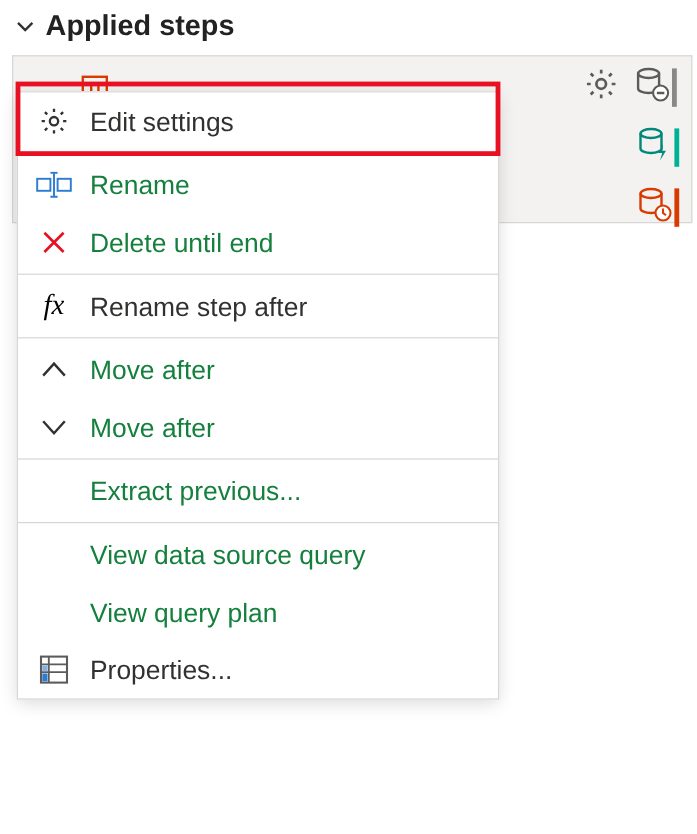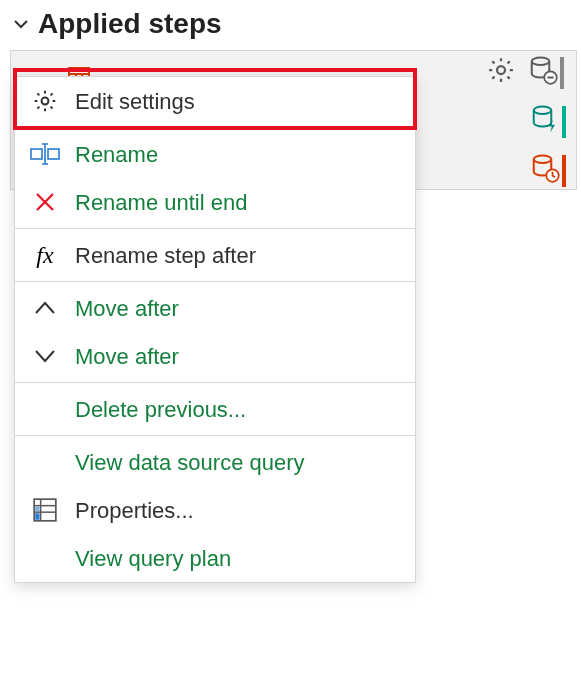--- a/index.html
+++ b/index.html
@@ -10,21 +10,21 @@
       width: 581px;
       height: 695px;
       position: relative;
     }
     .panel-header {
       display: flex;
       align-items: center;
       gap: 8px;
       padding: 8px 12px;
       font-weight: 600;
-      font-size: 28px;
+      font-size: 24px;
       color: #222;
     }
     .chevron {
       width: 18px;
       height: 18px;
       display: inline-flex;
       align-items: center;
       justify-content: center;
     }
     .steps-area {
@@ -202,21 +202,21 @@
         </svg>
     </span>
     <span>Rename</span>
   </div>
   <div class="menu-item disabled">
     <span class="icon-slot">
       <svg width="22" height="22" viewBox="0 0 22 22">
           <path d="M3 3 L19 19 M19 3 L3 19" stroke="#e81123" stroke-width="2.2"></path>
         </svg>
     </span>
-    <span>Rename until end</span>
+    <span>Delete until end</span>
   </div>
   <div class="menu-sep"></div>
   <div class="menu-item">
     <span class="icon-slot" style="font-style:italic;font-family:'Times New Roman',serif;font-size:24px;color:#000000">fx</span>
     <span>Rename step after</span>
   </div>
   <div class="menu-sep"></div>
   <div class="menu-item disabled">
     <span class="icon-slot">
       <svg width="22" height="16" viewBox="0 0 22 16">
@@ -229,39 +229,39 @@
     <span class="icon-slot">
       <svg width="22" height="16" viewBox="0 0 22 16">
           <path d="M2 3 L11 13 L20 3" fill="none" stroke="#323130" stroke-width="2"></path>
         </svg>
     </span>
     <span>Move after</span>
   </div>
   <div class="menu-sep"></div>
   <div class="menu-item disabled">
     <span class="icon-slot"></span>
-    <span>Delete previous...</span>
+    <span>Extract previous...</span>
   </div>
   <div class="menu-sep"></div>
   <div class="menu-item disabled">
     <span class="icon-slot"></span>
     <span>View data source query</span>
+  </div>
+  <div class="menu-item disabled">
+    <span class="icon-slot"></span>
+    <span>View query plan</span>
   </div>
   <div class="menu-item">
     <span class="icon-slot">
       <svg width="26" height="26" viewBox="0 0 24 24">
           <rect x="2" y="2" width="20" height="20" fill="none" stroke="#5b5b5b" stroke-width="1.6"></rect>
           <line x1="2" y1="8" x2="22" y2="8" stroke="#5b5b5b" stroke-width="1.4"></line>
           <line x1="2" y1="14" x2="22" y2="14" stroke="#5b5b5b" stroke-width="1.4"></line>
           <line x1="8" y1="2" x2="8" y2="22" stroke="#5b5b5b" stroke-width="1.4"></line>
           <rect x="3" y="15" width="4" height="6" fill="#2b7cd3"></rect>
           <rect x="3" y="9" width="4" height="4" fill="#2b7cd3" opacity="0.6"></rect>
         </svg>
     </span>
     <span>Properties...</span>
   </div>
-  <div class="menu-item disabled">
-    <span class="icon-slot"></span>
-    <span>View query plan</span>
-  </div>
 </div>
 
 <div class="highlight-box"></div>
 
 </body></html>

